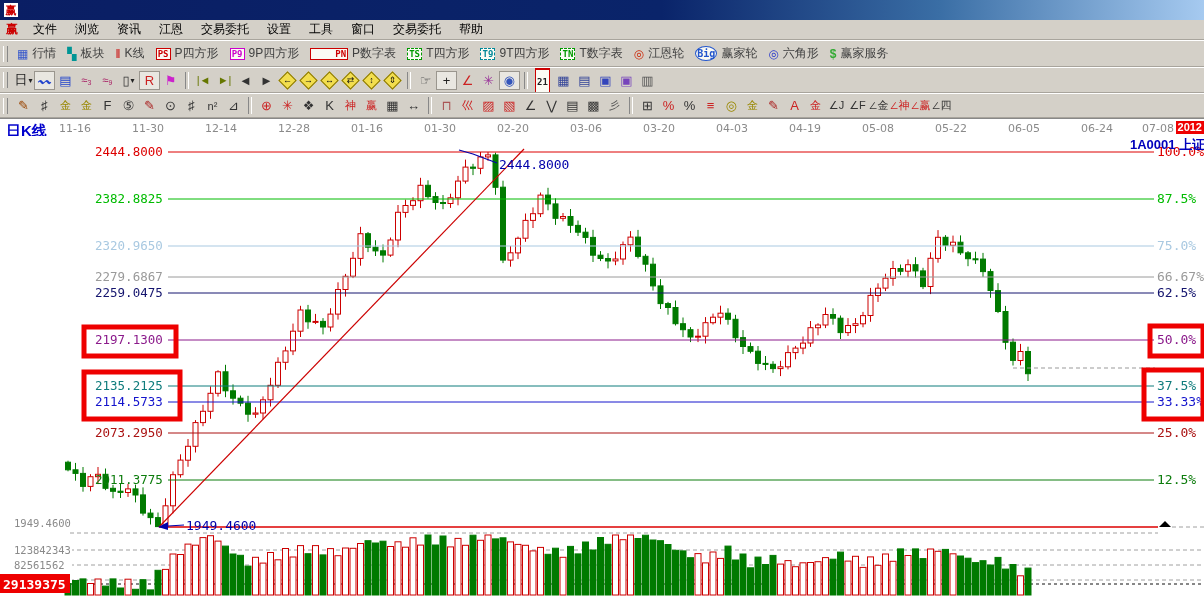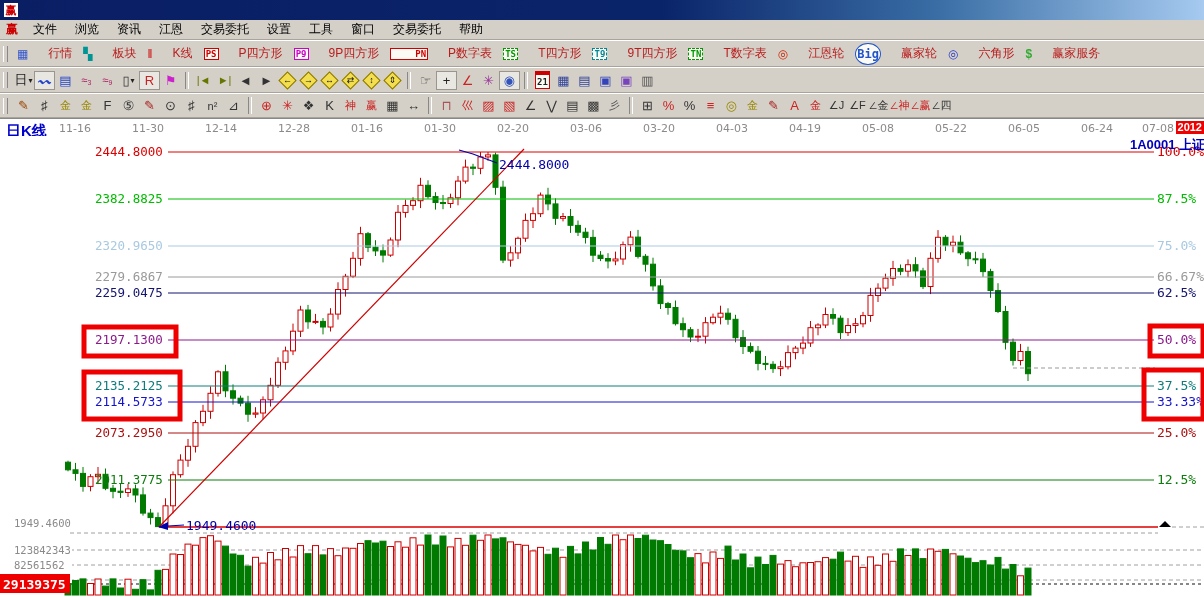--- a/index.html
+++ b/index.html
@@ -14,28 +14,28 @@
     display:flex;align-items:center;font-size:12px;color:#000;}
   .menubar .mlogo{color:#cc0000;font-weight:bold;margin:0 6px 0 6px;font-size:12px;}
   .menubar .mi{padding:2px 9px;cursor:default;}
   .tbrow{box-sizing:border-box;background:#d4d0c8;border-bottom:1px solid #a8a49c;border-top:1px solid #fff;
     display:flex;align-items:center;white-space:nowrap;overflow:hidden;}
   #tb-main{height:27px;font-size:12px;}
   #tb-nav{height:26px;}
   #tb-draw{height:25px;}
   .grip{width:3px;height:16px;border-left:1px solid #fff;border-right:1px solid #888;margin:0 5px 0 3px;flex:none;}
   .tb1btn{display:flex;align-items:center;gap:4px;padding:2px 7px 2px 4px;flex:none;cursor:default;}
-  .tb1btn .lbl{color:#b91c1c;margin-left:16px;}
+  .tb1btn .lbl{color:#404040;}
   .gly{display:inline-block;text-align:center;flex:none;}
   .badge{display:inline-flex;align-items:center;justify-content:center;min-width:15px;height:12px;
     font-family:"DejaVu Sans Mono",monospace;font-weight:bold;font-size:9px;background:#fbfbf4;
     padding:0 1px;box-sizing:border-box;flex:none;}
   .badge.dashed{border-style:dashed !important;}
-  .badge.round{border-radius:50%;min-width:15px;height:22px;font-size:12px;}
-  .badge.cal{border:1px solid #cc0000 !important;border-top:4px solid #cc0000 !important;color:#222;height:18px;}
+  .badge.round{border-radius:50%;min-width:15px;height:15px;font-size:10px;}
+  .badge.cal{border:1px solid #cc0000 !important;border-top:4px solid #cc0000 !important;color:#222;height:28px;}
   .ibtn{width:21px;height:19px;display:inline-flex;align-items:center;justify-content:center;
     font-size:13px;flex:none;cursor:default;}
   .ibtn.small{font-size:11px;}
   .ibtn.pressed{background:#e9e7e1;border:1px solid #9a968e;box-sizing:border-box;}
   .dd{font-size:8px;color:#222;margin-left:1px;flex:none;}
   .sep{width:2px;height:17px;border-left:1px solid #888;border-right:1px solid #fff;margin:0 4px;flex:none;}
   .dia{display:inline-block;width:11px;height:11px;background:#f2de4e;border:1px solid #867400;
     transform:rotate(45deg);flex:none;}
   .dia span{display:block;transform:rotate(-45deg);font-size:9px;line-height:11px;text-align:center;color:#111;}
   .daterow{height:18px;box-sizing:border-box;position:relative;background:#fff;border-top:1px solid #888;}

